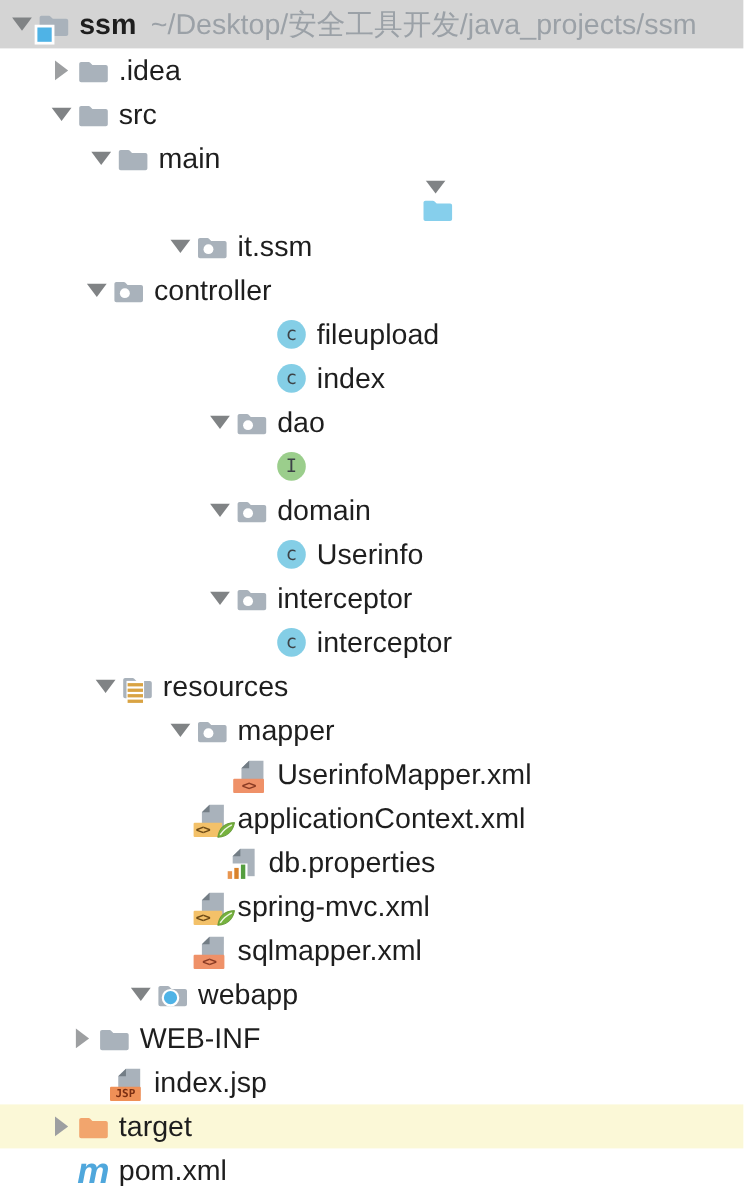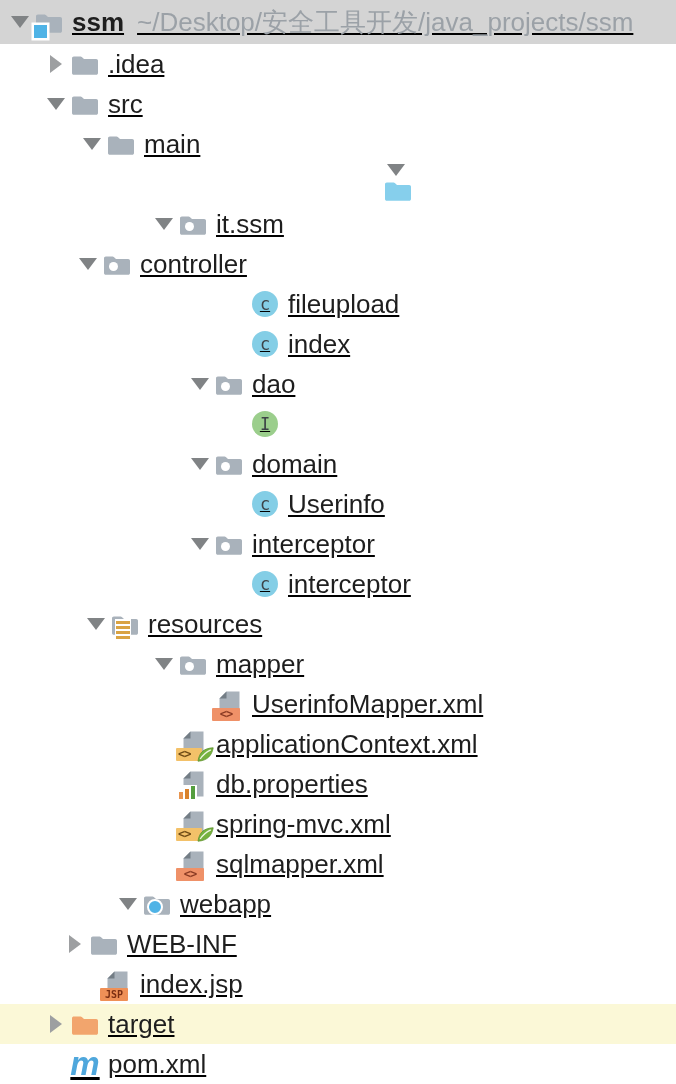--- a/index.html
+++ b/index.html
@@ -1,20 +1,20 @@
 <!DOCTYPE html>
 <html style="--selected-row-bg: #d4d4d4; --highlight-row-bg: #fbf8d7; --text: #1e1e1e; --path-text: #9ba1a7; --folder-gray: #a9b2bb; --folder-blue: #86cfec; --folder-orange: #f2a56d; --fold-dark: #737d85; --class-bg: #84cee6; --interface-bg: #9bce8c; --icon-letter: #3d4347; --xml-band: #ef9168; --xml-band-text: #8a3b24; --spring-band: #f3c169; --spring-band-text: #6d4a15; --leaf-green: #76b23e; --leaf-stroke: #5d9330; --jsp-band: #ef9057; --jsp-band-text: #7a2e12; --maven-blue: #4fa7dc; --badge-blue: #4fb3e6; --resource-lines: #d9a343; --bar-orange: #e8954f; --bar-orange2: #d9822b; --bar-green: #549e3f; --arrow-expanded: #808385; --arrow-collapsed: #9d9fa1;"><head>
 <meta charset="utf-8">
 <style>
   html,body{margin:0;padding:0;}
   body{
     width:676px;height:1084px;background:#ffffff;overflow:hidden;
     font-family:"Liberation Sans", sans-serif;
   }
-  .tree-panel{width:676px;height:1084px;text-decoration:underline;}
+  .tree-panel{width:676px;height:1084px;}
   .row{
     display:flex;align-items:center;height:40px;
     white-space:nowrap;overflow:hidden;box-sizing:border-box;
   }
   .row.first{height:44px;}
   .row.selected{background:var(--selected-row-bg);}
   .row.highlight{background:var(--highlight-row-bg);}
   .arrowbox{width:24px;flex:none;display:flex;justify-content:center;align-items:center;}
   .tri-down{width:0;height:0;border-left:9px solid transparent;border-right:9px solid transparent;border-top:12px solid var(--arrow-expanded);}
   .tri-right{width:0;height:0;border-top:9px solid transparent;border-bottom:9px solid transparent;border-left:12px solid var(--arrow-collapsed);}
@@ -259,21 +259,21 @@
           <polygon points="7.5,0.5 7.5,7.5 0.5,7.5" style="fill:var(--fold-dark)"></polygon>
         </svg>
         <span class="band spring-band">&lt;&gt;</span>
         <svg class="leaf" width="17" height="15" viewBox="0 0 17 15">
           <path d="M16.2 0.8 C7.5 1.2 2.3 4.8 1 14.2 C10.8 13.6 14.9 8 16.2 0.8 Z" style="fill:var(--leaf-green);stroke:var(--leaf-stroke);stroke-width:0.8"></path>
           <path d="M3.2 12 C6 7.5 10 4.6 13.8 2.8" style="fill:none;stroke:#eef6e3;stroke-width:1.3"></path>
         </svg>
       </span>
       <span class="label">applicationContext.xml</span>
     </div>
-    <div class="row" style="padding-left: 152px;">
+    <div class="row" style="padding-left: 152px; margin-left: 28px;">
       <span class="arrowbox"></span>
       <span class="icon">
         <svg class="page" width="21" height="26" viewBox="0 0 21 26">
           <polygon points="7.5,0.5 20.5,0.5 20.5,25.5 0.5,25.5 0.5,7.5" style="fill:var(--folder-gray)"></polygon>
           <polygon points="7.5,0.5 7.5,7.5 0.5,7.5" style="fill:var(--fold-dark)"></polygon>
         </svg>
         <span class="bars">
           <i class="b1"></i>
           <i class="b2"></i>
           <i class="b3"></i>

